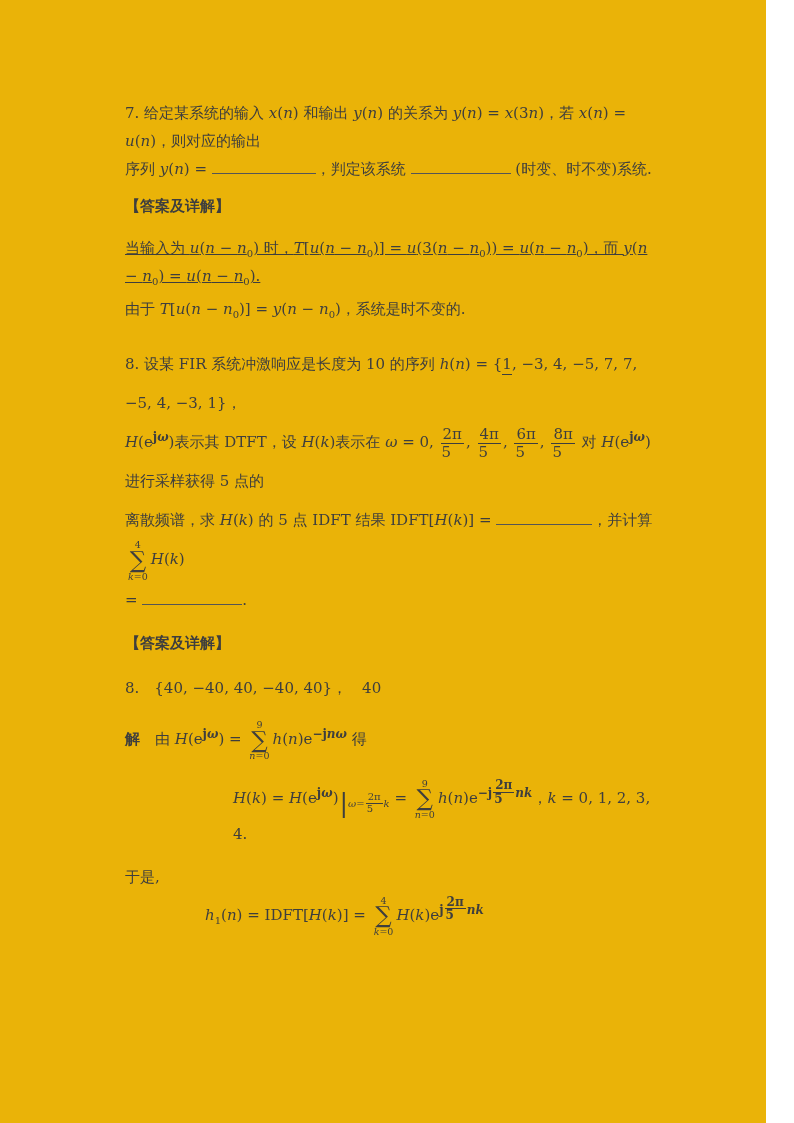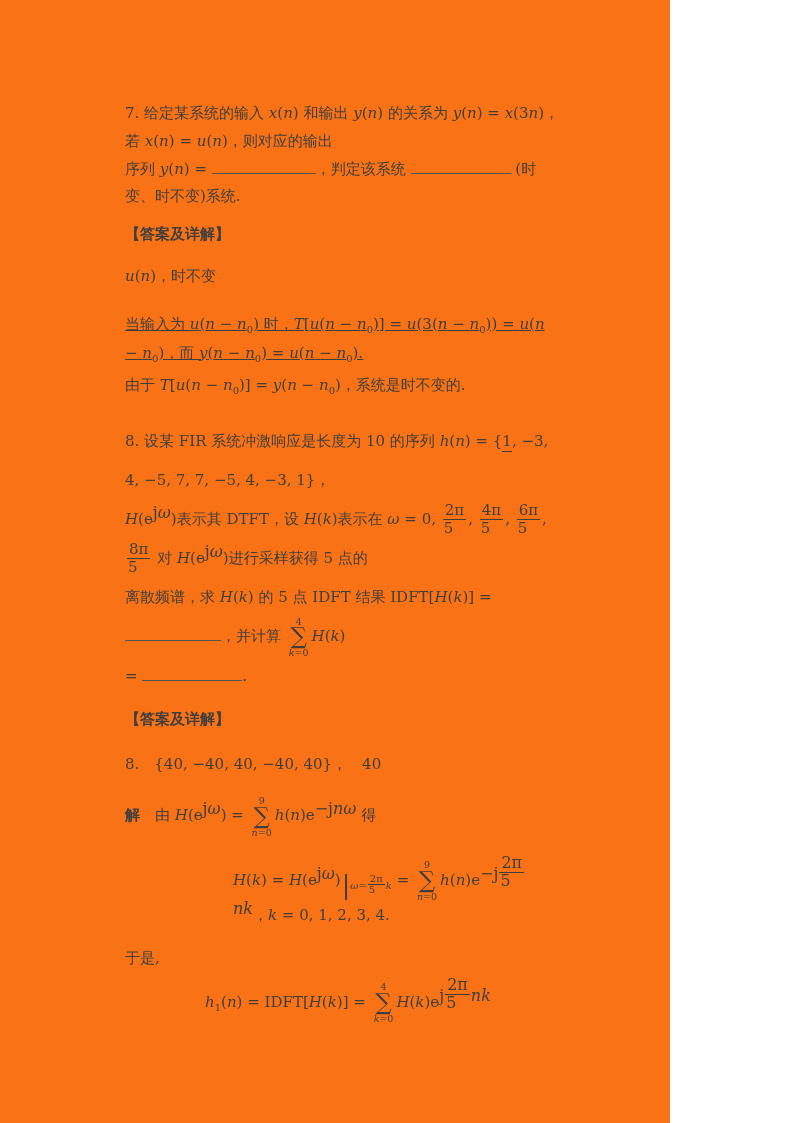--- a/index.html
+++ b/index.html
@@ -1,26 +1,26 @@
 <!DOCTYPE html>
 <html><head>
 <meta charset="utf-8">
 <style>
   html,body{margin:0;padding:0;background:#ffffff;}
   .page{
-    width:670px;height:1123px;background:#f97316;position:relative;
+    width:766px;height:1123px;background:#eab308;position:relative;
     box-sizing:border-box;padding:100px 110px 40px 125px;
     color:#3e3e3e;
     font-family:"DejaVu Serif","Liberation Serif",serif;
     font-size:15px;
   }
   .para{margin:0 0 18px 0;line-height:1.9;}
   i{font-family:"DejaVu Serif","Liberation Serif",serif;font-style:italic;}
   b,.hdr{font-weight:bold;}
-  sup{font-size:16px;vertical-align:super;line-height:0;}
+  sup{font-size:12px;vertical-align:super;line-height:0;font-weight:bold;}
   sub{font-size:10px;vertical-align:sub;line-height:0;}
   
   .fr{display:inline-block;text-align:left;vertical-align:middle;line-height:1.15;margin:0 2px;font-style:normal;}
   .fr .nu{display:block;border-bottom:1px solid currentColor;padding:0 2px;}
   .fr .de{display:block;padding:0 1px;}
   sup .fr,sub .fr{line-height:1.05;vertical-align:-0.45em;margin:0 1px;}
   
   .sum{display:inline-flex;flex-direction:column;align-items:center;vertical-align:middle;line-height:1;margin:0 3px;}
   .sum .t{font-size:9.5px;}
   .sum .s{font-size:23px;line-height:0.95;}
@@ -45,21 +45,20 @@
   #b11{margin-left:108px;margin-bottom:18px;line-height:1.5;}
   #b12{margin-bottom:4px;}
   #b13{margin-left:80px;margin-bottom:10px;line-height:1.5;}
 </style>
 </head>
 <body>
 
 <div class="page">
   <div class="para" id="b1">7. 给定某系统的输入 <i>x</i>(<i>n</i>) 和输出 <i>y</i>(<i>n</i>) 的关系为 <i>y</i>(<i>n</i>) = <i>x</i>(3<i>n</i>)，若 <i>x</i>(<i>n</i>) = <i>u</i>(<i>n</i>)，则对应的输出<br>序列 <i>y</i>(<i>n</i>) = <span class="bl" style="width:104px"></span>，判定该系统 <span class="bl" style="width:100px"></span> (时变、时不变)系统.</div>
   <div class="para hdr" id="b2">【答案及详解】</div>
-  <div class="para" id="b3"><i>u</i>(<i>n</i>)，时不变</div>
   <div class="para" id="b5">当输入为 <i>u</i>(<i>n</i> − <i>n</i><sub>0</sub>) 时，<i>T</i>[<i>u</i>(<i>n</i> − <i>n</i><sub>0</sub>)] = <i>u</i>(3(<i>n</i> − <i>n</i><sub>0</sub>)) = <i>u</i>(<i>n</i> − <i>n</i><sub>0</sub>)，而 <i>y</i>(<i>n</i> − <i>n</i><sub>0</sub>) = <i>u</i>(<i>n</i> − <i>n</i><sub>0</sub>).</div>
   <div class="para" id="b6">由于 <i>T</i>[<i>u</i>(<i>n</i> − <i>n</i><sub>0</sub>)] = <i>y</i>(<i>n</i> − <i>n</i><sub>0</sub>)，系统是时不变的.</div>
   <div class="para" id="b7">8. 设某 FIR 系统冲激响应是长度为 10 的序列 <i>h</i>(<i>n</i>) = {<span class="ul">1</span>, −3, 4, −5, 7, 7, −5, 4, −3, 1}，<br><i>H</i>(e<sup>j<i>ω</i></sup>)表示其 DTFT，设 <i>H</i>(<i>k</i>)表示在 <i>ω</i> = 0, <span class="fr"><span class="nu">2π</span><span class="de">5</span></span>, <span class="fr"><span class="nu">4π</span><span class="de">5</span></span>, <span class="fr"><span class="nu">6π</span><span class="de">5</span></span>, <span class="fr"><span class="nu">8π</span><span class="de">5</span></span> 对 <i>H</i>(e<sup>j<i>ω</i></sup>)进行采样获得 5 点的<br>离散频谱，求 <i>H</i>(<i>k</i>) 的 5 点 IDFT 结果 IDFT[<i>H</i>(<i>k</i>)] = <span class="bl" style="width:96px"></span>，并计算 <span class="sum">
         <span class="t">4</span>
         <span class="s">∑</span>
         <span class="b"><i>k</i>=0</span>
       </span><i>H</i>(<i>k</i>)<br>= <span class="bl" style="width:100px"></span>.</div>
   <div class="para hdr" id="b8">【答案及详解】</div>
   <div class="para" id="b9">8.　{40, −40, 40, −40, 40}，　40</div>
   <div class="para" id="b10"><b>解</b>　由 <i>H</i>(e<sup>j<i>ω</i></sup>) = <span class="sum">

